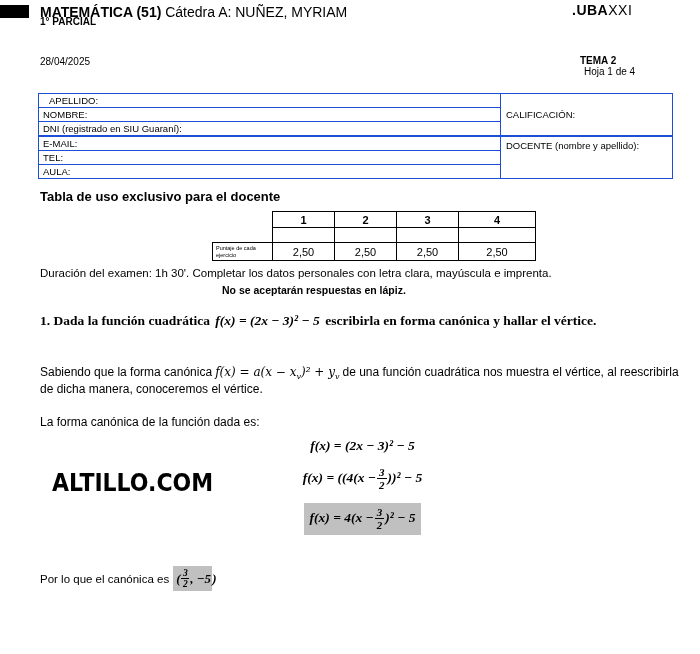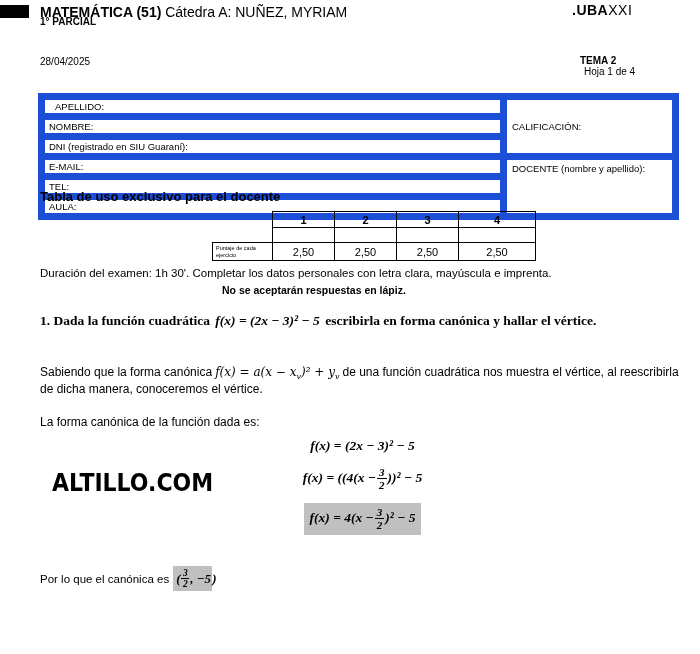--- a/index.html
+++ b/index.html
@@ -15,21 +15,21 @@
   .hdr-line2{left:40px;top:16px;font-size:10px;font-weight:bold;}
   .logo{left:572px;top:2px;font-size:14px;letter-spacing:0.5px;}
   .logo .uba{font-weight:bold;}
   .logo .xxi{font-weight:normal;}
   .date{left:40px;top:56px;font-size:10px;}
   .tema{left:580px;top:55px;font-size:10px;font-weight:bold;}
   .hoja{left:584px;top:66px;font-size:10px;}
 
   
   .form-table{left:38px;top:93px;border-collapse:collapse;table-layout:fixed;width:634px;}
-  .form-table td{border:7px solid #1d4ed8;height:13px;font-size:9.5px;padding:0 0 0 4px;vertical-align:middle;}
+  .form-table td{border:1px solid #1d4ed8;height:13px;font-size:9.5px;padding:0 0 0 4px;vertical-align:middle;}
   .form-table td.ind{padding-left:10px;}
   .form-table tr.thick td{border-top-width:2px;}
   .form-table td.rcell{vertical-align:middle;padding-left:5px;}
   .form-table td.rtop{vertical-align:top;padding-top:3px;padding-left:5px;}
 
   
   .tt-title{left:40px;top:189px;font-size:13px;font-weight:bold;}
   .grade-table{left:212px;top:211px;border-collapse:collapse;table-layout:fixed;}
   .grade-table td{border:1px solid #000;text-align:center;vertical-align:middle;font-size:11px;padding:0;}
   .grade-table td.nob{border:none;}

